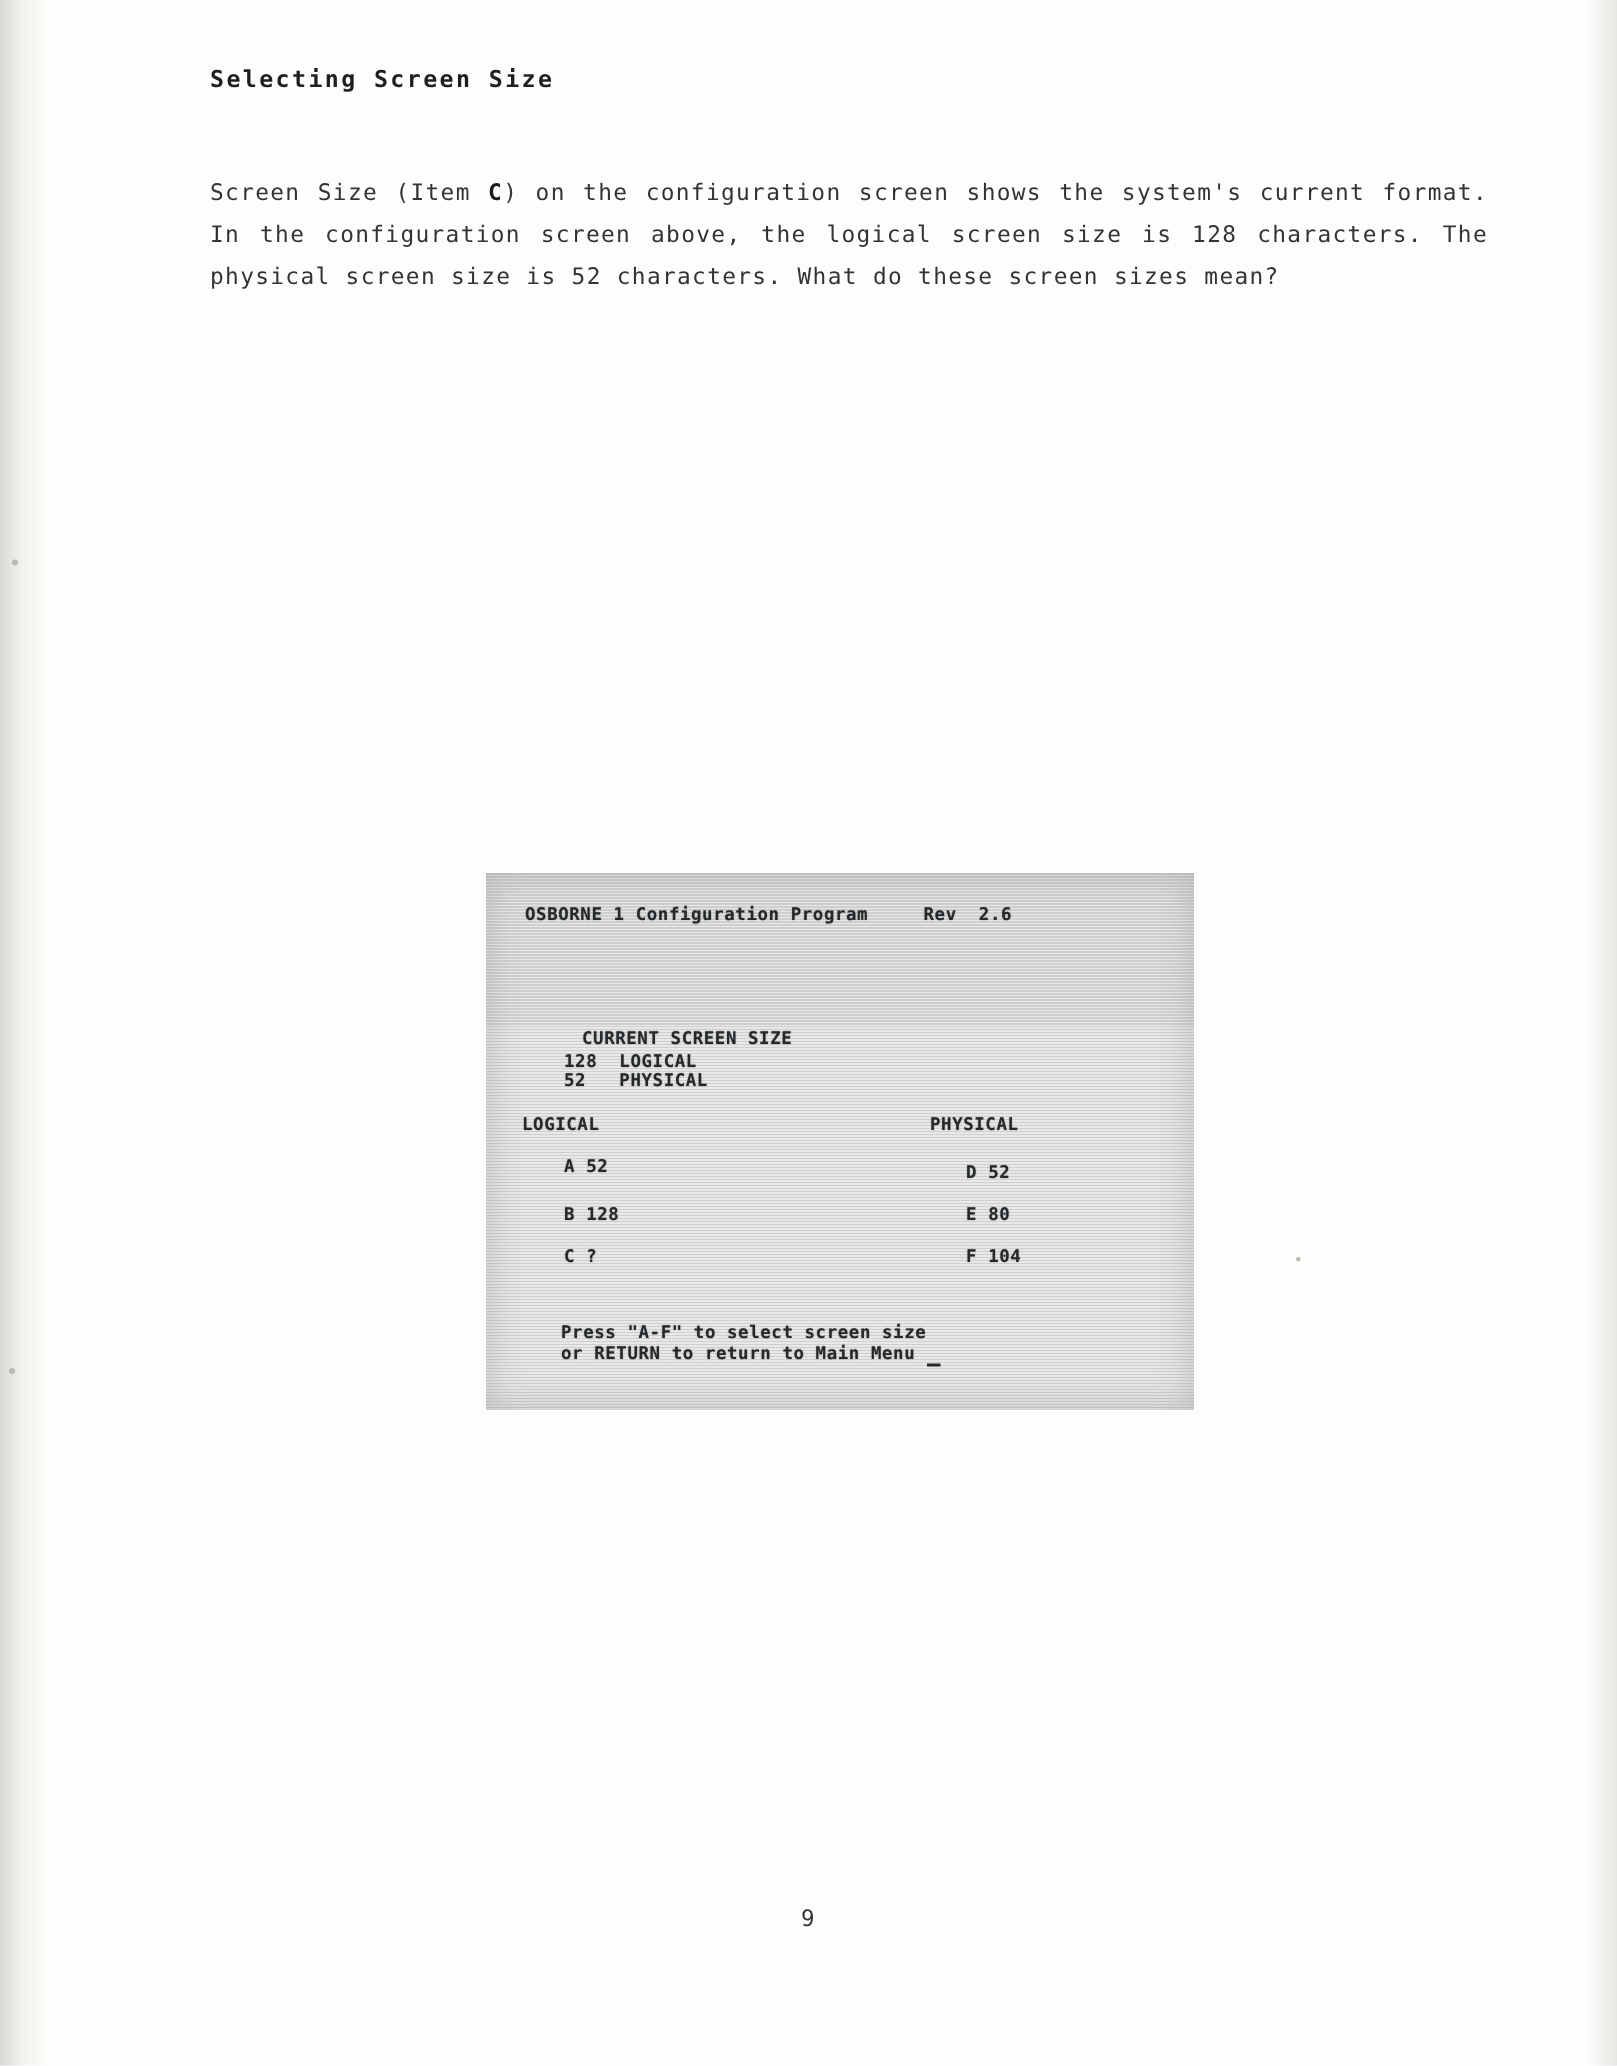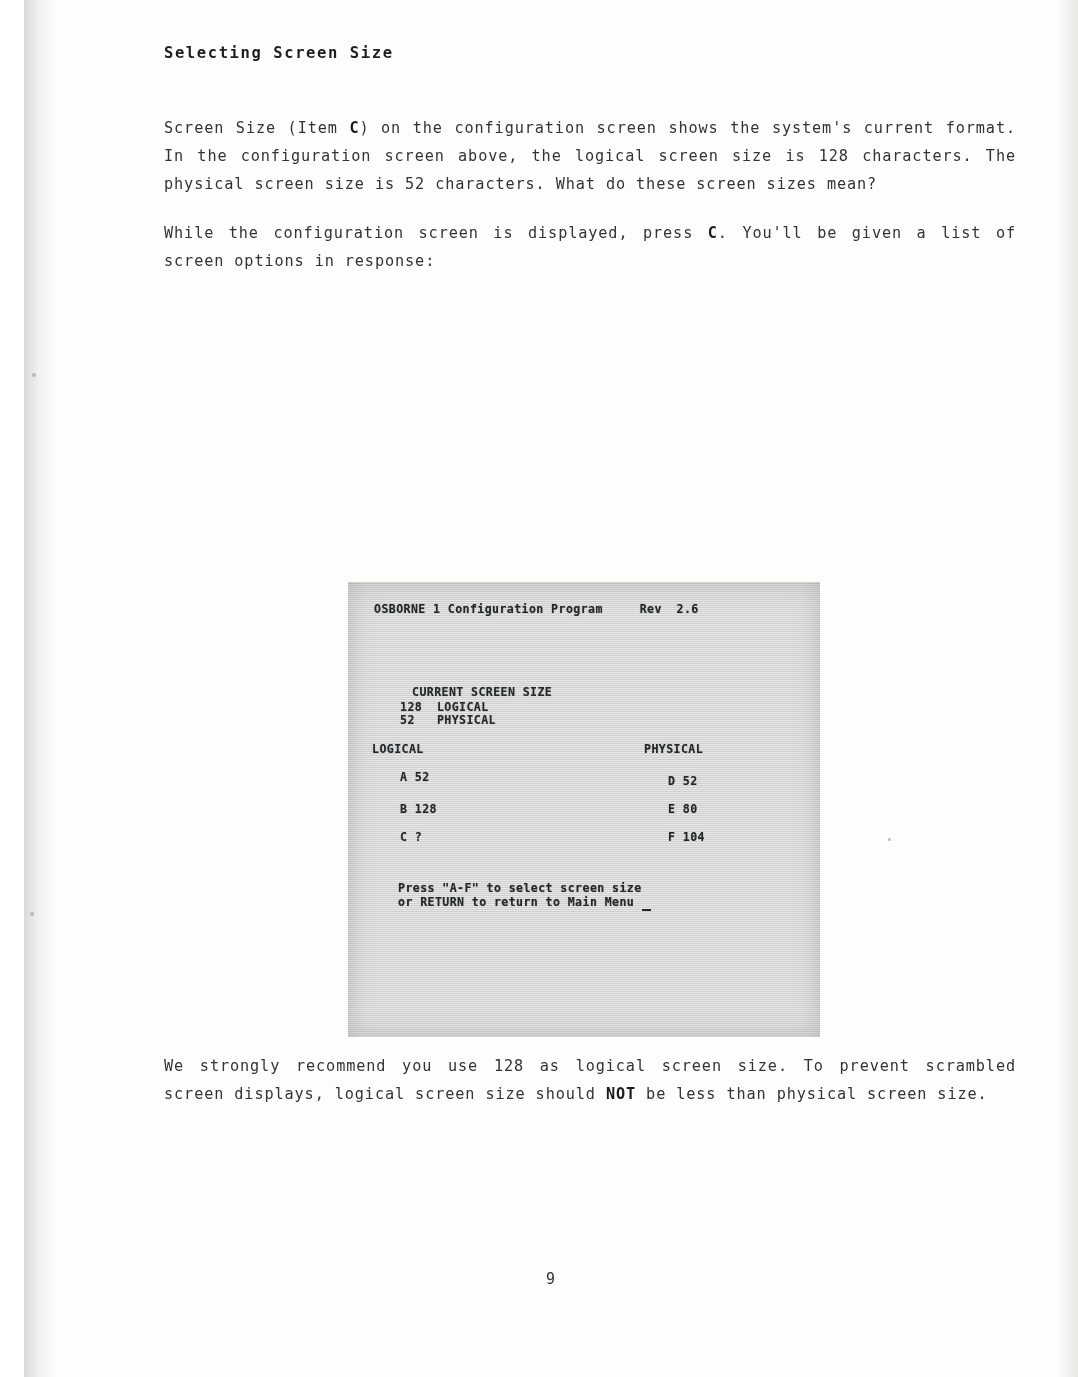--- a/index.html
+++ b/index.html
@@ -12,21 +12,20 @@
     height: 1377px;
     position: relative;
     font-family: "DejaVu Sans Mono", monospace;
     color: #2b2b2b;
     overflow: hidden;
   }
   .page {
     position: absolute;
     inset: 0;
     background: #fdfdfb;
-    margin-left: 24px;
   }
   
   .page:before {
     content: "";
     position: absolute;
     left: 0; top: 0; bottom: 0;
     width: 34px;
     background: linear-gradient(to right, #d9d9d6 0%, #f2f2ef 45%, #fdfdfb 100%);
   }
   .page:after {
@@ -60,21 +59,21 @@
   }
   .b { font-weight: bold; color: #1a1a1a; }
   .u { text-decoration: underline; }
 
   
   .figure {
     position: absolute;
     left: 324px;
     top: 582px;
     width: 472px;
-    height: 455px;
+    height: 358px;
     background: #d6d6d6;
     background-image:
       repeating-linear-gradient(0deg, rgba(255,255,255,0.45) 0px, rgba(255,255,255,0.45) 1px, rgba(0,0,0,0.03) 1px, rgba(0,0,0,0.03) 2px);
     box-shadow: inset 0 0 24px rgba(120,120,120,0.35);
   }
   .crt {
     position: absolute;
     inset: 0;
     color: #24282a;
     font-family: "DejaVu Sans Mono", monospace;
@@ -124,21 +123,20 @@
   <div class="speck" style="left:6px; top:912px; width:4px; height:4px;"></div>
 
   <div class="content">
 
     <h1 class="doc-title">Selecting Screen Size</h1>
 
     <p class="para"><span>Screen Size (Item </span><span class="b">C</span><span>) on the configuration screen shows the system's current format. In the configuration screen above, the logical screen size is 128 characters. The physical screen size is 52 characters. What do these screen sizes mean?</span></p>
 
 
 
-    <p class="para"><span>While the configuration screen is displayed, press </span><span class="b">C</span><span>. You'll be given a list of screen options in response:</span></p>
 
   </div>
 
   <div class="figure">
     <div class="crt">
 
       <div class="line crt-head">OSBORNE 1 Configuration Program     Rev  2.6</div>
 
       <div class="line crt-cur-title">CURRENT SCREEN SIZE</div>
       <div class="line crt-cur-l1">128  LOGICAL</div>
@@ -155,18 +153,17 @@
       <div class="crt-opt" style="left:320px; top:220px;"><span>E</span><span> </span><span>80</span></div>
       <div class="crt-opt" style="left:320px; top:248px;"><span>F</span><span> </span><span>104</span></div>
 
       <div class="line crt-foot1">Press "A-F" to select screen size</div>
       <div class="line crt-foot2"><span>or RETURN to return to Main Menu </span><span class="cursor-block">&nbsp;</span></div>
 
     </div>
   </div>
 
   <div class="tail">
-    <p class="para"><span>We strongly recommend you use 128 as logical screen size. To prevent scrambled screen displays, logical screen size should </span><span class="b">NOT</span><span> be less than physical screen size.</span></p>
   </div>
 
   <div class="page-number">9</div>
 
 </div>
 
 </body></html>

